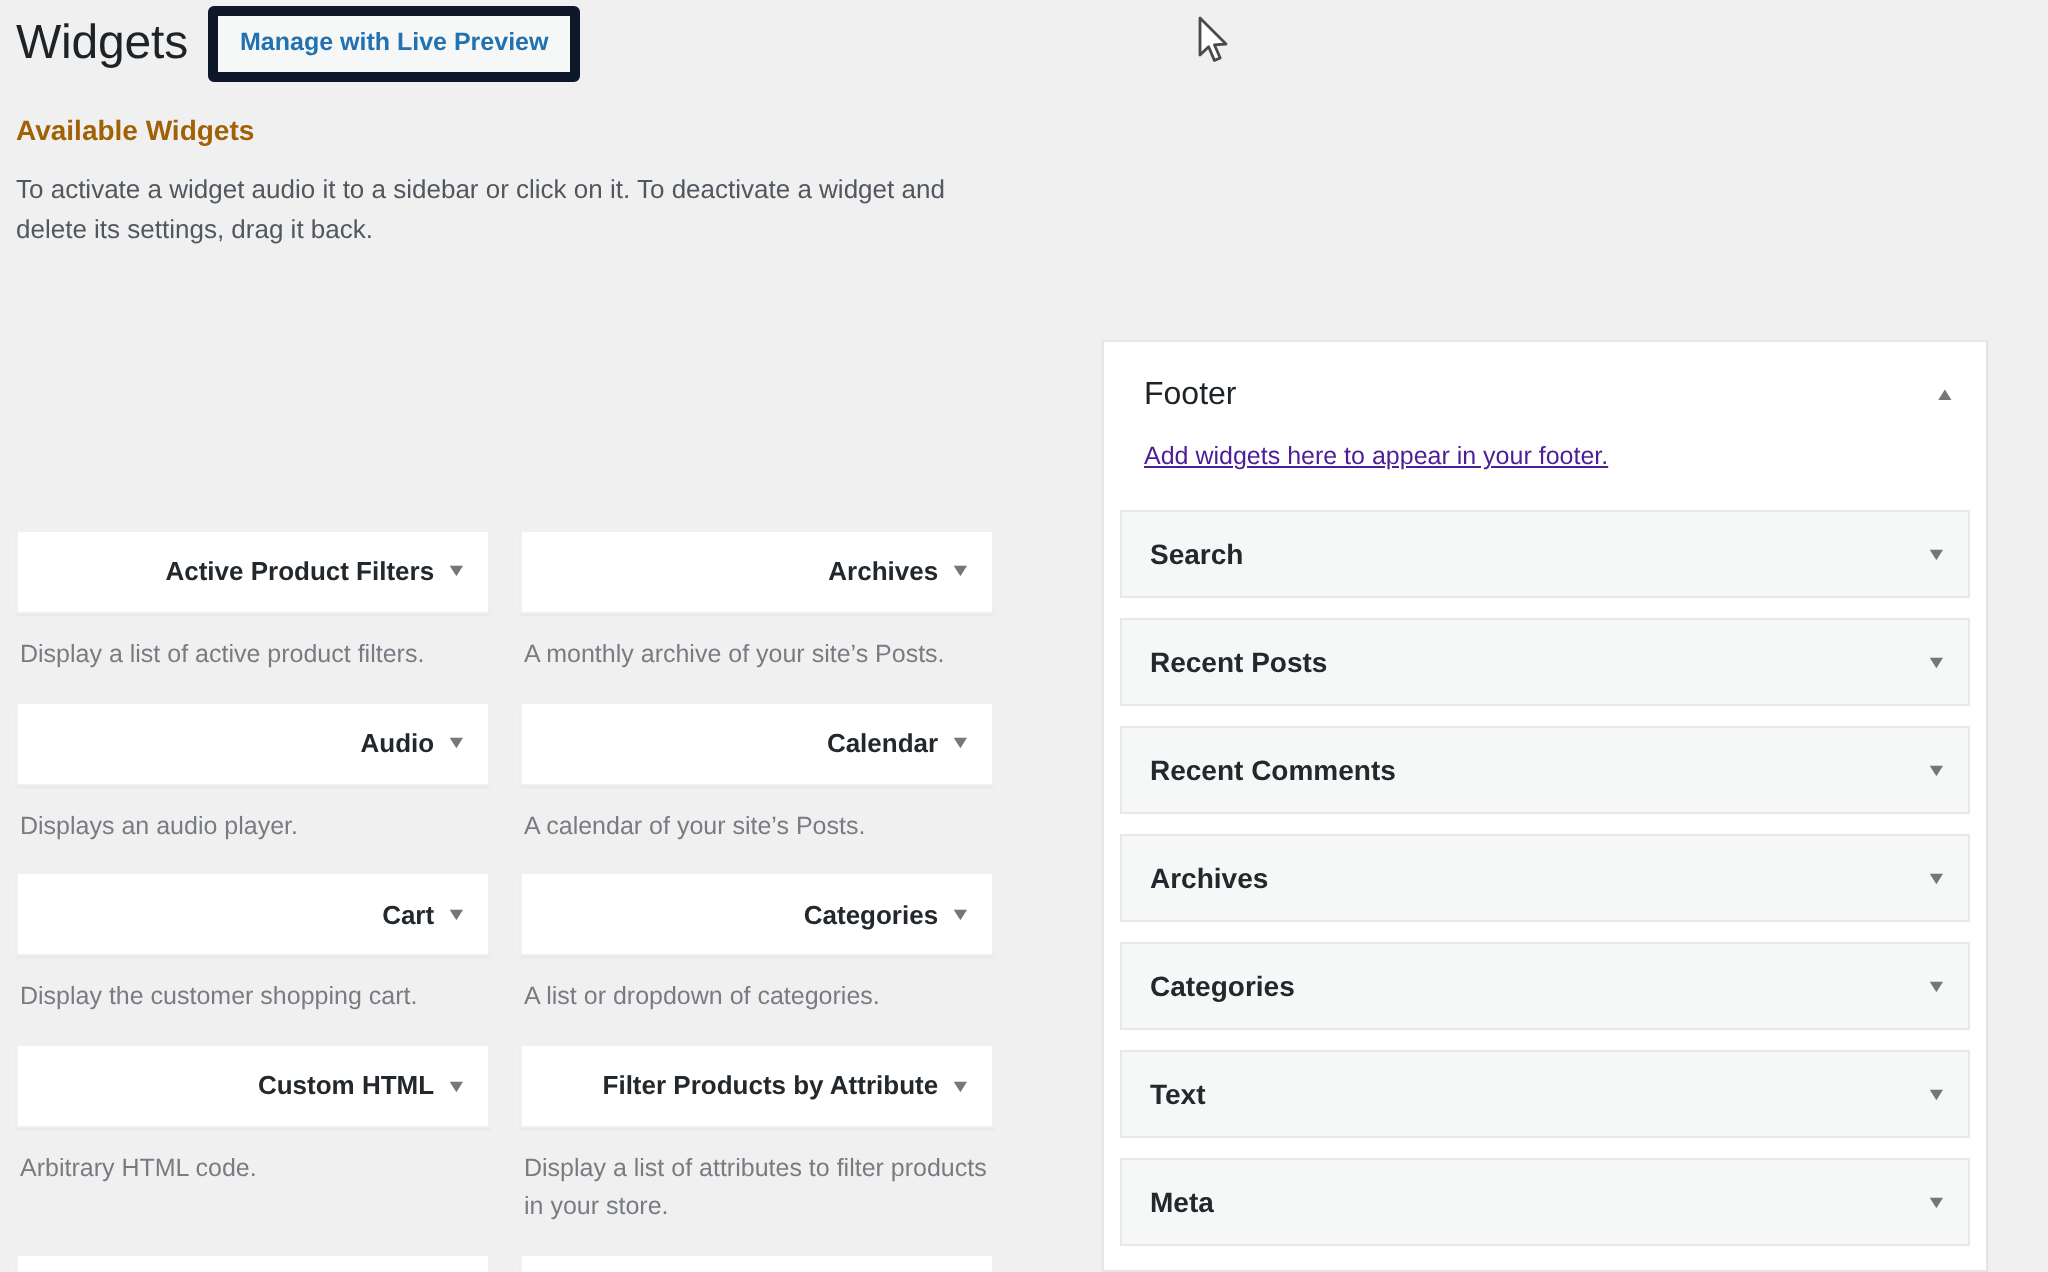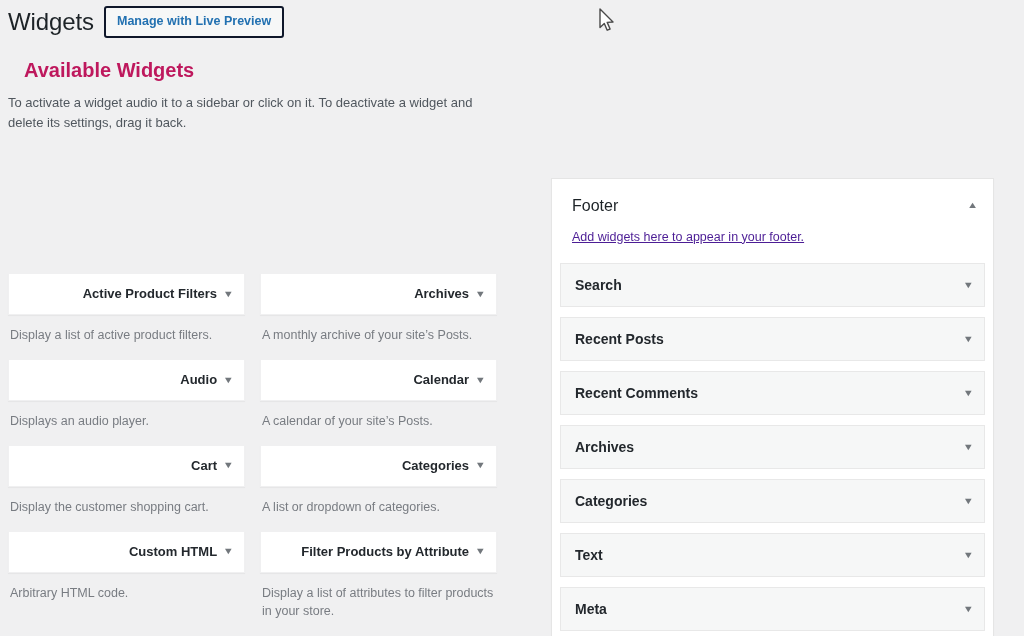--- a/index.html
+++ b/index.html
@@ -39,42 +39,42 @@
     color: #1d2327;
     line-height: 1.3;
     margin: 0;
     padding: 0 10px 0 0;
     letter-spacing: -0.1px;
     text-align: center;
   }
   .live-preview-btn {
     display: inline-block;
     background: #f6f7f7;
-    border: 2px solid #0f172a;
+    border: 5px solid #0f172a;
     border-radius: 3px;
     color: #2271b1;
     font-size: 12.5px;
     font-weight: bold;
     line-height: 1;
     padding: 7px 11px 8px;
     text-decoration: none;
     white-space: nowrap;
     cursor: pointer;
     text-align: right;
   }
 
   
   .section-wrap {
     padding: 0 8px;
   }
   .section-title {
-    font-size: 20px;
+    font-size: 14px;
     font-weight: 600;
-    color: #be185d;
-    margin: 20px 0 0 16px;
+    color: #a16207;
+    margin: 20px 0 0 0;
     padding: 0;
     line-height: 1.4;
   }
   .section-desc {
     font-size: 13px;
     line-height: 1.55;
     color: #50575e;
     margin: 9px 0 0 0;
     max-width: 470px;
   }

